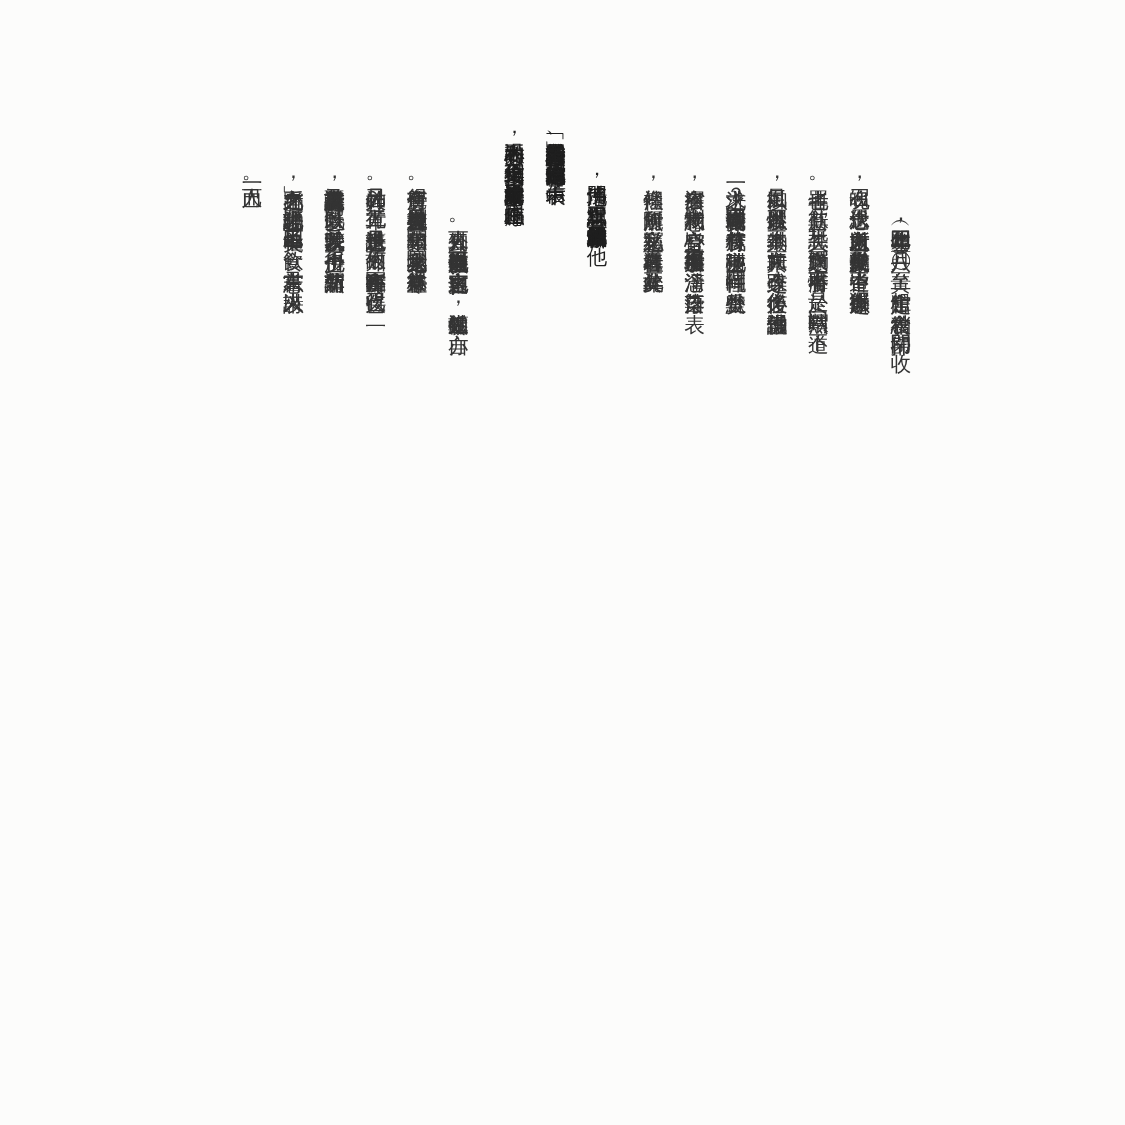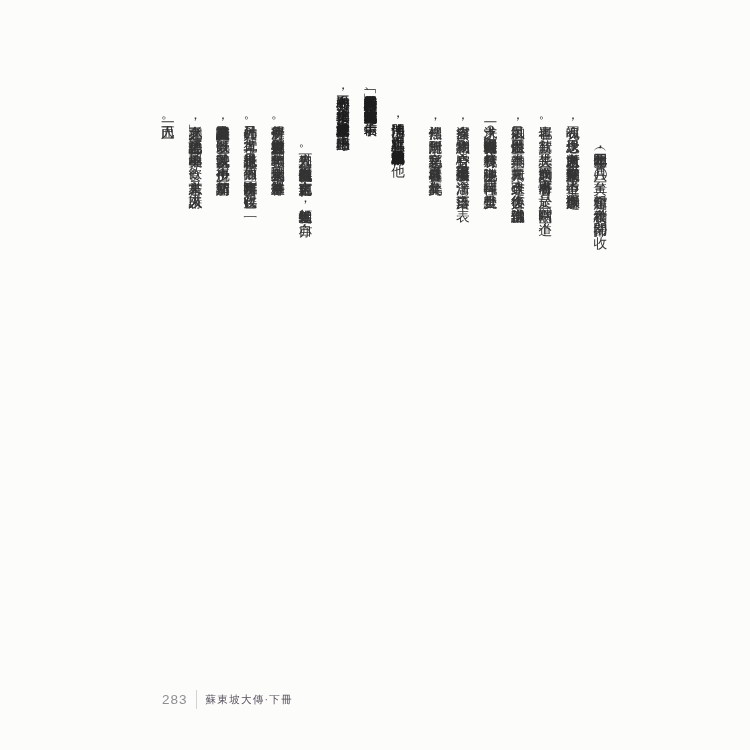--- a/index.html
+++ b/index.html
@@ -85,19 +85,14 @@
       <div class="para quote">
         <div class="col indent">知公真可人。而不肖他日猶得以衰顏白髮，廁賓客之末也……軾近頗知養生，亦自</div>
         <div class="col">覺薄有所得。見者皆言道貌與往日殊別。更相闊數年，索我閬風之上矣。兼畫得寒林墨</div>
         <div class="col">竹已入神品。行草尤工，只是詩筆殊退也，不知何故。昨所寄臨江軍書，久已收得。二</div>
         <div class="col">書反復議論及處憂患者甚詳，既以解憂，又以洗我昏蒙，所得不少也。然所謂「非苟知</div>
         <div class="col">之亦允蹈之」者，願公常誦此語也。杜子美困厄中，一飲一食，未嘗忘君。詩人以來，</div>
         <div class="col">一人而已。</div>
       </div>
     </div>
 
-  <div class="footer">
-    <span class="page-num">283</span>
-    <span class="footer-divider"></span>
-    <span class="book-title">蘇東坡大傳·下冊</span>
-  </div>
 
 </div>
 
 </body></html>

